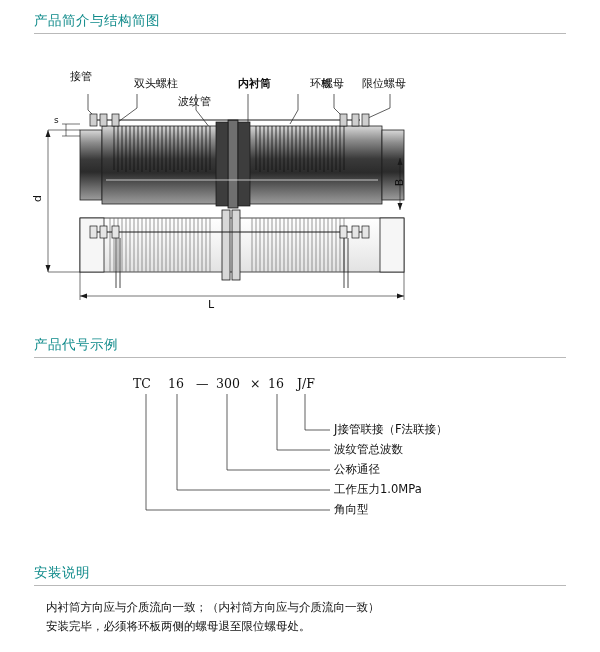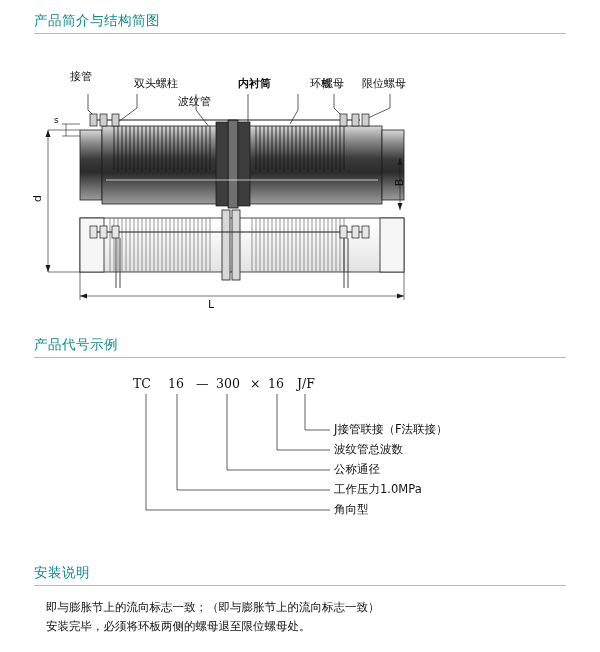--- a/index.html
+++ b/index.html
@@ -363,17 +363,17 @@
     <div class="code-desc" style="left:334px;top:70px;">波纹管总波数</div>
     <div class="code-desc" style="left:334px;top:90px;">公称通径</div>
     <div class="code-desc" style="left:334px;top:110px;">工作压力1.0MPa</div>
     <div class="code-desc" style="left:334px;top:130px;">角向型</div>
   </div>
 
   <div class="sec-title" style="left:34px;top:564px;">安装说明</div>
   <div class="sec-underline" style="left:34px;top:585px;width:532px;"></div>
 
   <div id="notes">
-    <div class="note-line">即与膨胀节上的流向标志一致；（即与膨胀节上的流向标志一致）</div>
+    <div class="note-line">内衬筒方向应与介质流向一致；（内衬筒方向应与介质流向一致）</div>
     <div class="note-line">安装完毕，必须将环板两侧的螺母退至限位螺母处。</div>
   </div>
 
 </div>
 
 </body></html>

